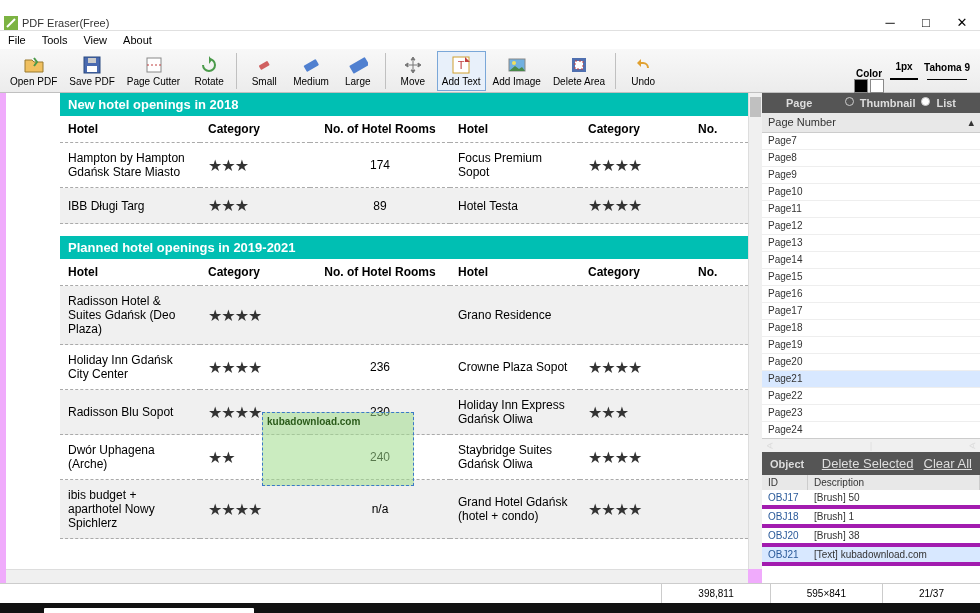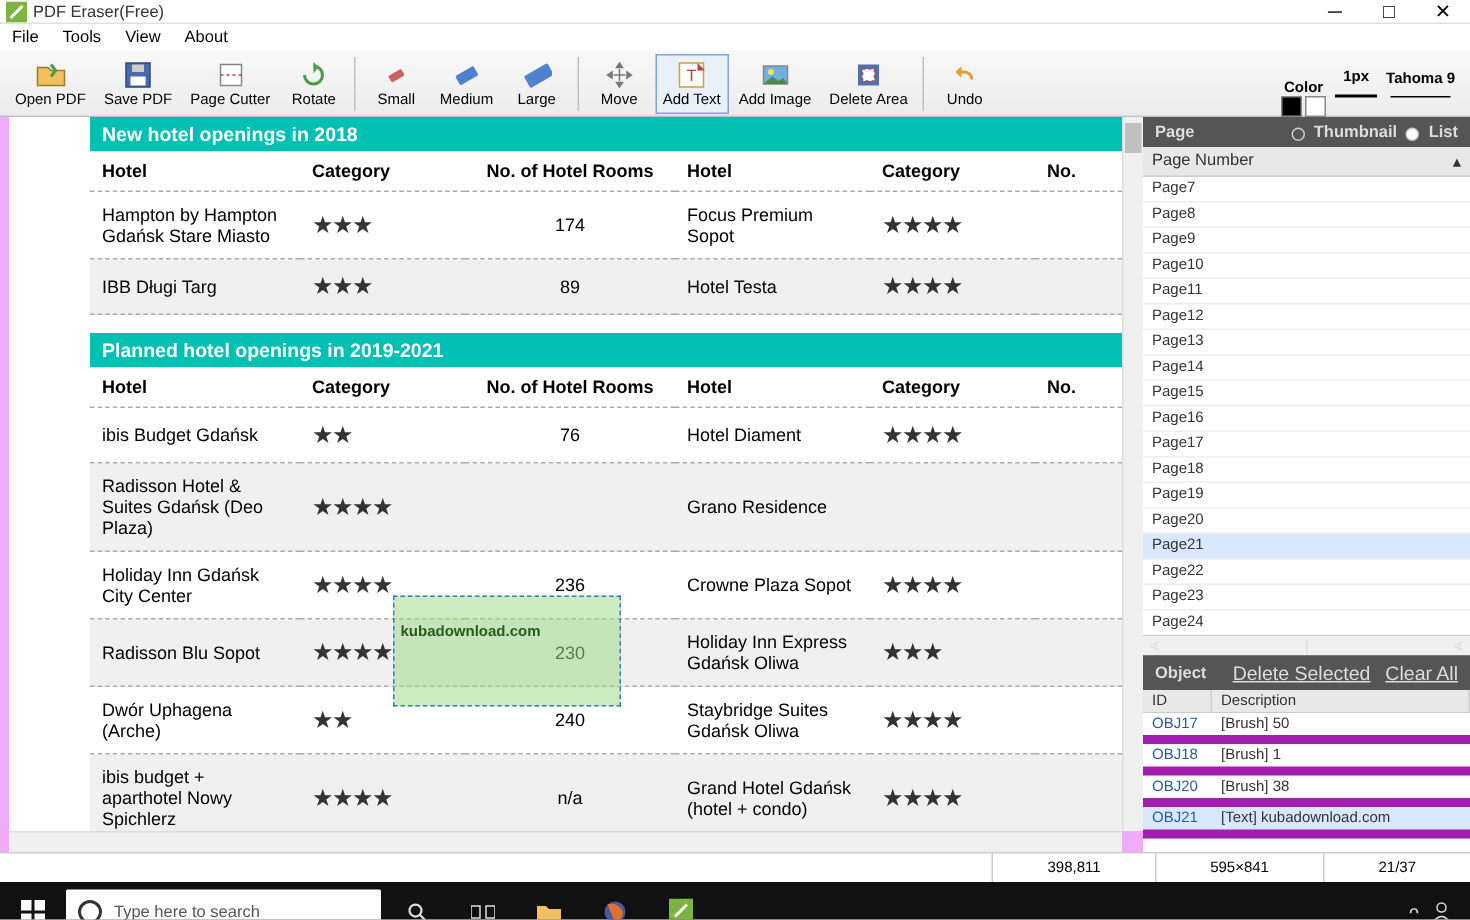--- a/index.html
+++ b/index.html
@@ -1,18 +1,18 @@
 <!DOCTYPE html>
 <html><head>
 <meta charset="utf-8">
 <style>
 * { margin: 0; padding: 0; box-sizing: border-box; font-family: Tahoma, sans-serif; }
 body { font-size: 11px; background: #fff; overflow: hidden; width: 980px; height: 613px; }
 
-.titlebar { height: 16px; background: #fff; display: flex; align-items: center; padding: 0 4px; border-bottom: 1px solid #e0e0e0; }
+.titlebar { height: 16px; background: #fff; display: flex; align-items: center; padding: 0 4px; border-bottom: 1px solid #e0e0e0; margin-top: 15px; }
 .titlebar .icon { width: 14px; height: 14px; margin-right: 4px; }
 .titlebar .title { flex: 1; font-size: 11px; color: #333; }
 .titlebar .winbtns { display: flex; gap: 8px; }
 .titlebar .winbtn { width: 28px; height: 18px; display: flex; align-items: center; justify-content: center; font-size: 13px; }
 
 .menubar { height: 18px; background: #fff; display: flex; align-items: center; padding: 0 8px; gap: 16px; font-size: 11px; }
 .menubar span { cursor: default; }
 
 .toolbar { height: 44px; background: linear-gradient(#f8f8f8,#ececec); border-bottom: 1px solid #c0c0c0; display: flex; align-items: center; padding: 0 4px; }
 .tbtn { display: flex; flex-direction: column; align-items: center; justify-content: center; padding: 2px 4px; margin: 0 1px; font-size: 10px; min-width: 44px; height: 40px; border: 1px solid transparent; }
@@ -31,40 +31,40 @@
 .vscroll .thumb { position: absolute; left: 1px; right: 1px; top: 4px; height: 20px; background: #c0c0c0; }
 .hscroll { position: absolute; left: 6px; right: 14px; bottom: 0; height: 14px; background: #f0f0f0; border-top: 1px solid #ddd; }
 
 .section-head { background: #00bfb3; color: #fff; font-weight: bold; padding: 4px 8px; font-size: 13px; }
 table.hotels { width: 100%; border-collapse: collapse; font-size: 12px; }
 table.hotels th { text-align: left; font-weight: bold; padding: 6px 8px; background: #fff; border-bottom: 1px dashed #aaa; }
 table.hotels td { padding: 8px; border-bottom: 1px dashed #aaa; vertical-align: middle; }
 table.hotels tr.shade td { background: #f0f0f0; }
 .stars { color: #333; font-size: 16px; letter-spacing: -1px; }
 
-.annot-box { position: absolute; border: 1px dashed #3a78c8; background: rgba(160,220,140,0.55); font-size: 10px; font-weight: bold; color: #2a5a1a; padding: 18px 4px; }
+.annot-box { position: absolute; border: 1px dashed #3a78c8; background: rgba(160,220,140,0.55); font-size: 10px; font-weight: bold; color: #2a5a1a; padding: 3px 4px; }
 
 .right-panel { width: 218px; background: #4a4a4a; color: #ddd; display: flex; flex-direction: column; font-size: 11px; }
-.panel-head { background: #555; padding: 4px 8px; display: flex; align-items: flex-end; gap: 6px; font-weight: bold; }
+.panel-head { background: #555; padding: 4px 24px; display: flex; align-items: flex-start; gap: 6px; font-weight: bold; }
 .panel-head .title { flex: 1; }
 .radio-dot { width: 9px; height: 9px; border-radius: 50%; border: 1px solid #ccc; display: inline-block; vertical-align: middle; }
 .radio-dot.on { background: #fff; }
 .page-list-head { background: #e8e8e8; color: #333; padding: 3px 6px; display: flex; justify-content: space-between; border-bottom: 1px solid #ccc; }
 .page-list { flex: 0 0 auto; background: #fff; color: #333; overflow: auto; height: 305px; }
 .page-item { padding: 1px 6px; border-bottom: 1px solid #eee; font-size: 10px; line-height: 14px; }
 .page-item.sel { background: #d8e8ff; }
 .page-list-scroll { display:flex; background:#f0f0f0; border-top:1px solid #ccc; height:14px; align-items:center; justify-content:space-between; padding:0 4px; font-size:9px; }
 
 .obj-head { background: #555; padding: 4px 8px; display: flex; align-items: center; gap: 10px; font-weight: bold; }
 .obj-head .title { flex: 1; }
 .obj-head .link { text-decoration: underline; font-weight: normal; cursor: pointer; font-size: 13px; }
 .obj-table-head { display: flex; background: #e8e8e8; color: #333; font-size: 10px; }
 .obj-table-head div { padding: 2px 6px; border-right: 1px solid #ccc; }
 .obj-list { background: #fff; color: #333; flex: 1; overflow: auto; }
-.obj-row { display: flex; font-size: 10px; border-bottom: 6px solid #a21caf; }
+.obj-row { display: flex; font-size: 10px; border-bottom: 4px solid #a21caf; }
 .obj-row div { padding: 2px 6px; }
 .obj-row .c1 { width: 46px; color: #2a5a9a; }
 .obj-row .c2 { flex: 1; }
 .obj-row.sel { background: #d8e8ff; }
 
 .statusbar { height: 20px; border-top: 1px solid #ccc; display: flex; align-items: center; justify-content: flex-end; font-size: 10px; gap: 0; }
 .statusbar .cell { border-left: 1px solid #ccc; padding: 0 36px; height: 100%; display:flex; align-items:center; }
 
 .taskbar { height: 40px; background: #111; display: flex; align-items: center; padding: 0 4px; gap: 4px; }
 .taskbar .start { width: 36px; height: 32px; display:flex; align-items:center; justify-content:center; color:#fff; }
@@ -267,28 +267,20 @@
         <table class="hotels">
           <tbody>
               <tr>
             <th style="width:140px">Hotel</th>
             <th style="width:110px">Category</th>
             <th style="width:140px;text-align:center">No. of Hotel Rooms</th>
             <th style="width:130px">Hotel</th>
             <th style="width:110px">Category</th>
             <th>No.</th>
           </tr>
-          <tr>
-                <td>ibis Budget Gdańsk</td>
-                <td class="stars">★★</td>
-                <td style="text-align:center">76</td>
-                <td>Hotel Diament</td>
-                <td class="stars">★★★★</td>
-                <td></td>
-              </tr>
           <tr class="shade">
                 <td>Radisson Hotel &amp; Suites Gdańsk (Deo Plaza)</td>
                 <td class="stars">★★★★</td>
                 <td style="text-align:center"></td>
                 <td>Grano Residence</td>
                 <td class="stars"></td>
                 <td></td>
               </tr>
           <tr>
                 <td>Holiday Inn Gdańsk City Center</td>

